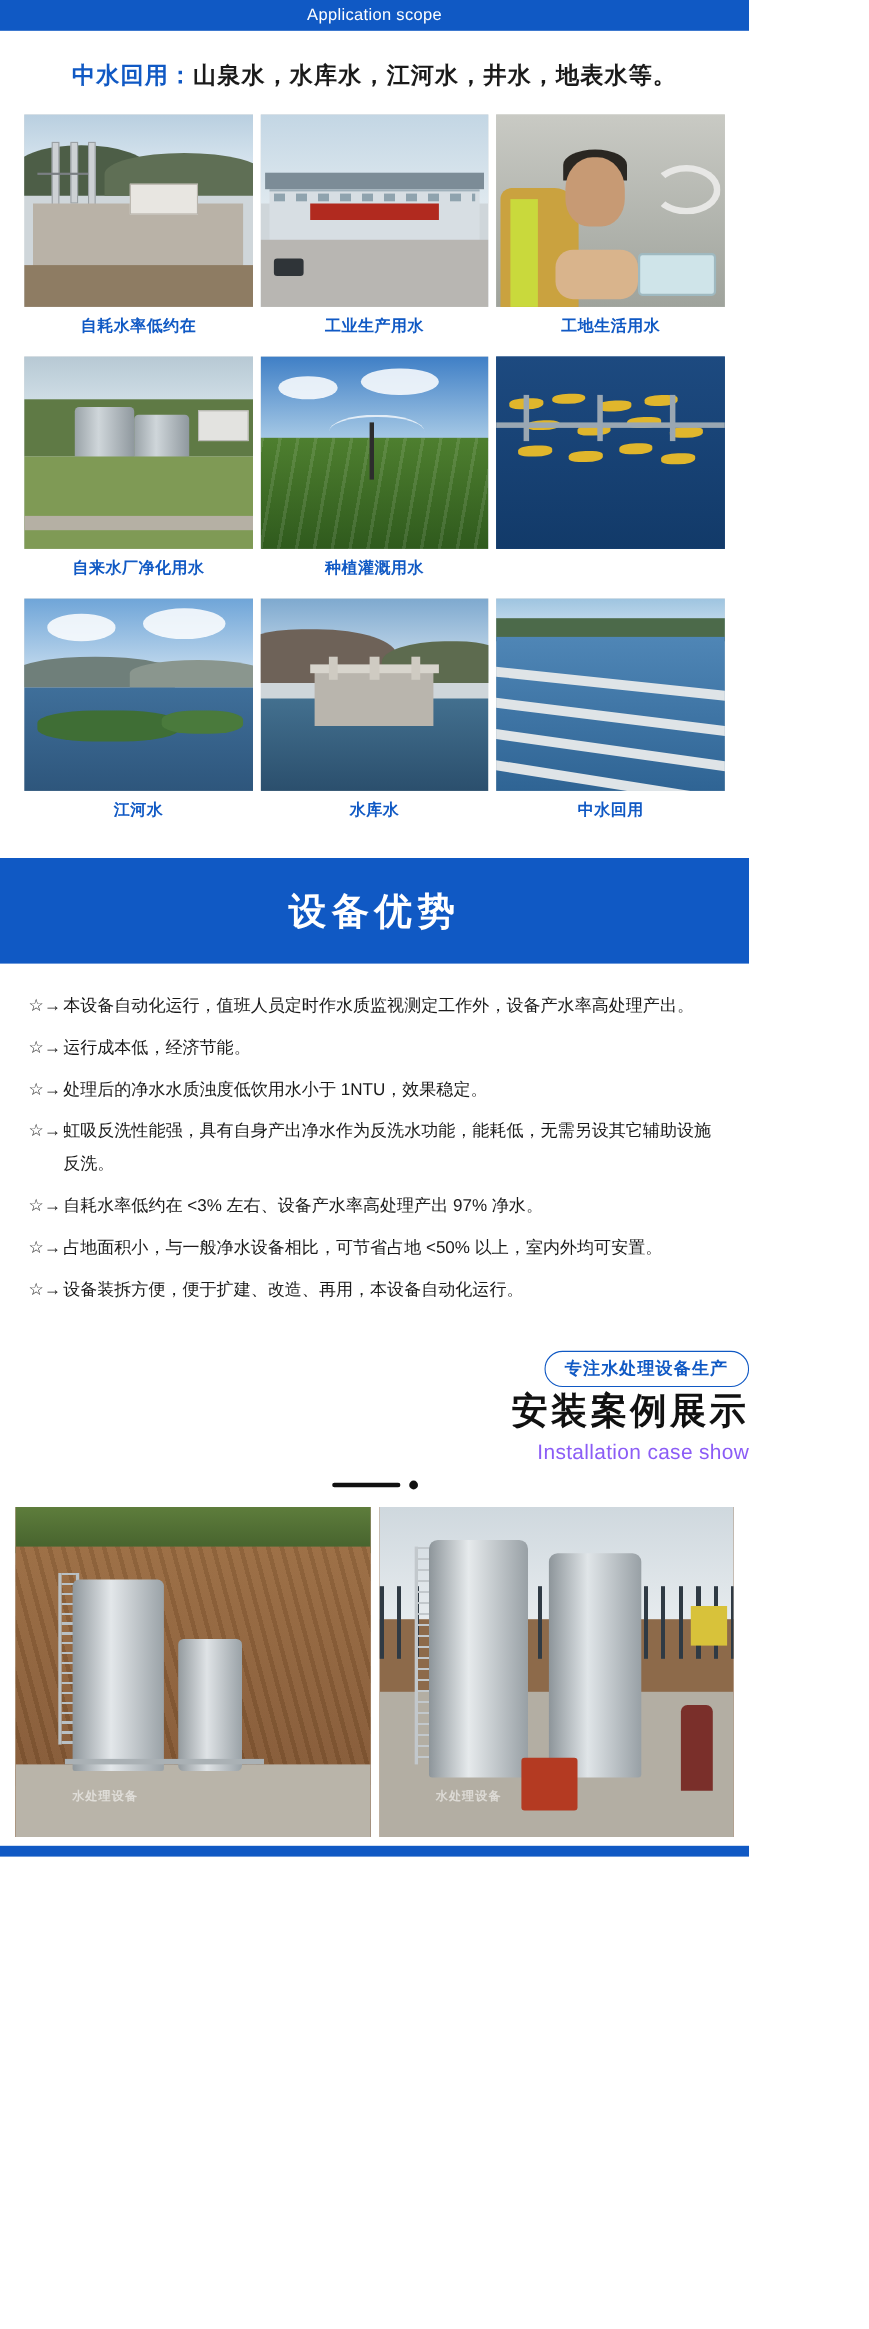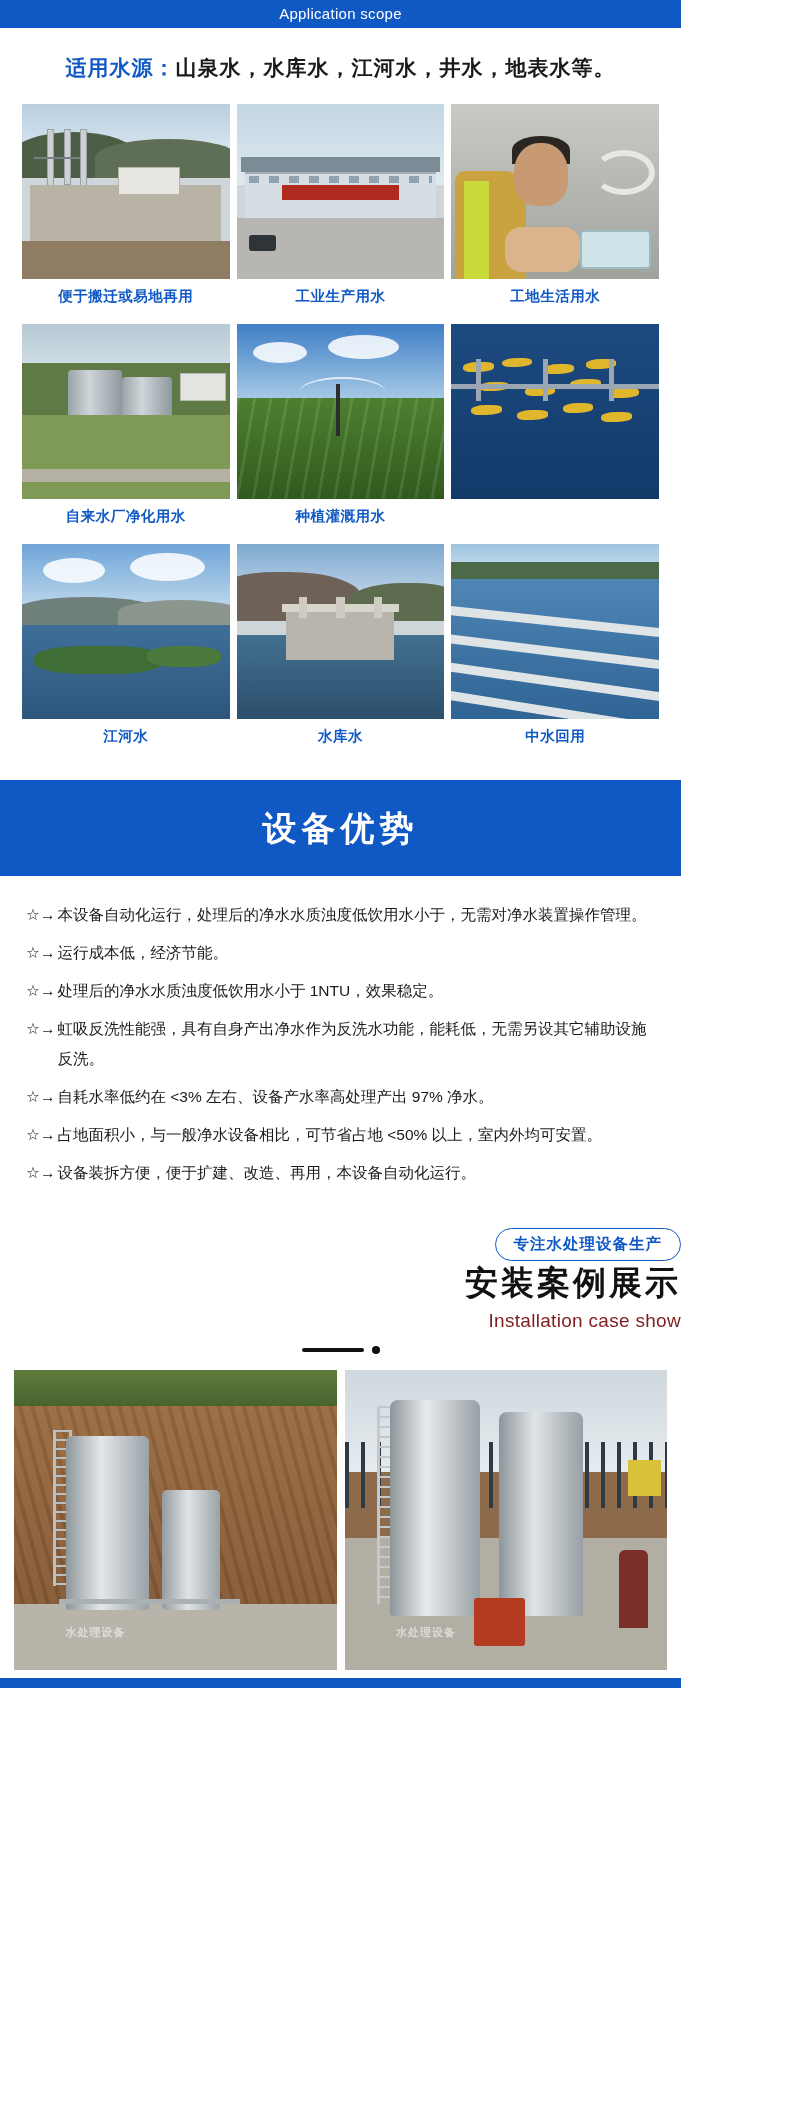--- a/index.html
+++ b/index.html
@@ -232,21 +232,21 @@
     letter-spacing: 1px;
   }
   .case-cn {
     font-size: 33px;
     font-weight: bold;
     color:#111;
     letter-spacing: 3px;
   }
   .case-en {
     font-size: 19px;
-    color:#7f1d1d;
+    color:#8b5cf6;
     margin-top: 4px;
     letter-spacing: .3px;
   }
   .dots { margin-top: 14px; display:flex; align-items:center; justify-content:center; gap:8px; }
   .dash { width: 62px; height: 4px; background:#111; border-radius:2px; }
   .dot { width: 8px; height: 8px; border-radius:50%; background:#111; }
 
   
   .case-grid {
     display:grid;
@@ -309,39 +309,39 @@
 </style>
 </head>
 <body>
 
 <div class="page">
 
   <div class="top-banner">Application scope</div>
 
   <div class="scope-section">
     <div class="scope-title">
-      <span class="hl">适用水源：</span><span>山泉水，水库水，江河水，井水，地表水等。</span>
+      <span class="hl">中水回用：</span><span>山泉水，水库水，江河水，井水，地表水等。</span>
     </div>
 
     <div class="grid">
 
       <div class="cell">
         <div class="photo p1">
           <div class="sky"></div>
           <div class="hillA"></div>
             <div class="hillB"></div>
           <div class="pipe" style="left:12%;height:36%"></div>
           <div class="pipe" style="left:20%;height:32%"></div>
           <div class="pipe" style="left:28%;height:38%"></div>
           <div class="rail"></div>
           <div class="slab"></div>
           <div class="box"></div>
           <div class="dirt"></div>
         </div>
-        <div class="cap">便于搬迁或易地再用</div>
+        <div class="cap">自耗水率低约在</div>
       </div>
 
       <div class="cell">
         <div class="photo p2">
           <div class="sky"></div>
           <div class="roof"></div>
           <div class="wall"></div>
           <div class="winrow"></div>
           <div class="banner"></div>
           <div class="yard"></div>
@@ -459,21 +459,21 @@
     </div>
   </div>
 
   <div class="adv-head">
     <div class="cn">设备优势</div>
   </div>
 
   <div class="adv-list">
     <div class="adv-item">
       <span class="star">☆→</span>
-      <span class="txt">本设备自动化运行，处理后的净水水质浊度低饮用水小于，无需对净水装置操作管理。</span>
+      <span class="txt">本设备自动化运行，值班人员定时作水质监视测定工作外，设备产水率高处理产出。</span>
     </div>
     <div class="adv-item">
       <span class="star">☆→</span>
       <span class="txt">运行成本低，经济节能。</span>
     </div>
     <div class="adv-item">
       <span class="star">☆→</span>
       <span class="txt">处理后的净水水质浊度低饮用水小于 1NTU，效果稳定。</span>
     </div>
     <div class="adv-item">

